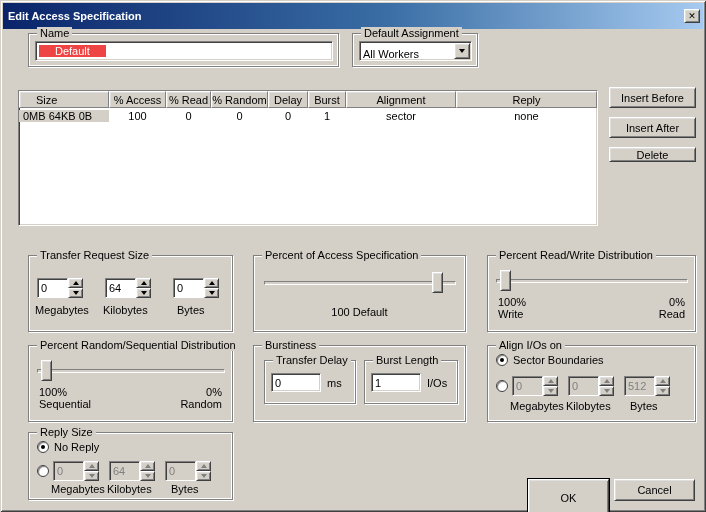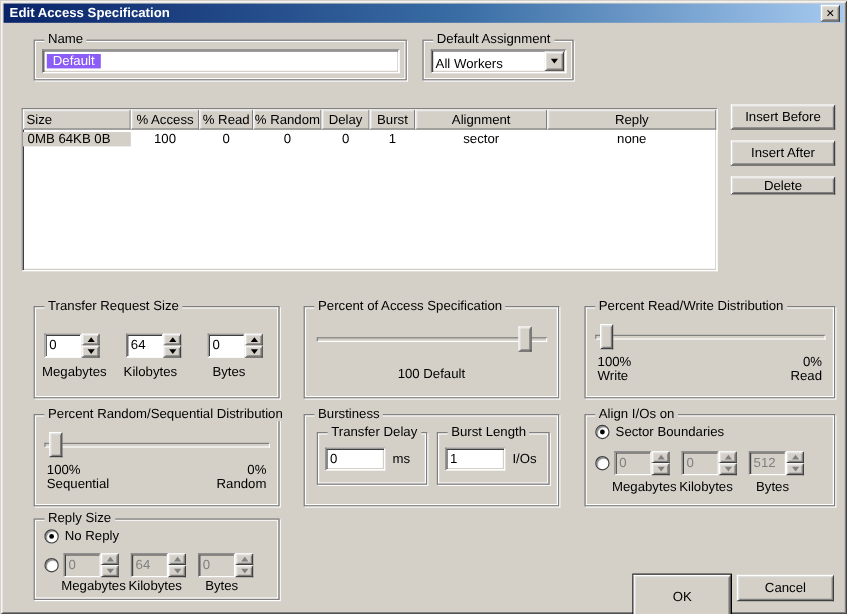--- a/index.html
+++ b/index.html
@@ -8,21 +8,21 @@
     font-family: "Liberation Sans", "DejaVu Sans", sans-serif;
     font-size: 11px; color: #000; background: #d4d0c8;
   }
   .window {
     position: relative; width: 706px; height: 512px; background: #d4d0c8;
     box-shadow: inset 1px 1px 0 #d4d0c8, inset -1px -1px 0 #404040,
                 inset 2px 2px 0 #ffffff, inset -2px -2px 0 #808080;
     overflow: hidden;
   }
   .titlebar {
-    position: absolute; left: 3px; top: 3px; right: 3px; height: 16px;
+    position: absolute; left: 3px; top: 3px; right: 3px; height: 26px;
     display: flex; align-items: center; padding: 0 3px 0 5px;
     background: linear-gradient(90deg, #0a246a 0%, #3a6ea5 55%, #a6caf0 100%);
     text-align: right;
   }
   .titlebar .title { color: #fff; font-weight: bold; font-size: 11px; white-space: nowrap; }
   .raised {
     background: #d4d0c8; border: 1px solid;
     border-color: #ffffff #404040 #404040 #ffffff;
     box-shadow: inset 1px 1px 0 #dfdfdf, inset -1px -1px 0 #808080;
   }
@@ -41,37 +41,37 @@
   }
   .group-label {
     position: absolute; top: -7px; left: 8px; background: #d4d0c8;
     padding: 0 3px; white-space: nowrap; font-size: 11px;
   }
   .sunken {
     background: #fff; border: 1px solid; border-color: #808080 #ffffff #ffffff #808080;
     box-shadow: inset 1px 1px 0 #404040, inset -1px -1px 0 #d4d0c8;
   }
   .textfield { position: absolute; display: flex; align-items: center; padding: 0 3px; }
-  .sel { background: #8b5cf6; color: #fff; padding: 0 5px; }
+  .sel { background: #ef4444; color: #fff; padding: 0 16px; }
   .combo { position: absolute; display: flex; align-items: flex-end; padding: 0 20px 0 3px; }
   .combo-btn {
     position: absolute; right: 1px; top: 1px; bottom: 1px; width: 16px;
     display: flex; align-items: center; justify-content: center;
   }
   .arr-down { width: 0; height: 0; border-left: 3px solid transparent; border-right: 3px solid transparent; border-top: 4px solid #000; }
   .arr-up   { width: 0; height: 0; border-left: 3px solid transparent; border-right: 3px solid transparent; border-bottom: 4px solid #000; }
 
   .listview { position: absolute; overflow: hidden; }
   .lv-header { display: flex; height: 17px; background: #d4d0c8; }
   .lv-h {
     flex: none; display: flex; align-items: center; justify-content: center;
     background: #d4d0c8; border: 1px solid; border-color: #ffffff #808080 #808080 #ffffff;
     box-shadow: inset 1px 1px 0 #dfdfdf; font-size: 11px; overflow: hidden; white-space: nowrap;
   }
-  .lv-h.left { justify-content: flex-start; padding-left: 2px; }
+  .lv-h.left { justify-content: flex-start; padding-left: 16px; }
   .lv-row { display: flex; height: 16px; align-items: center; }
   .lv-c { flex: none; text-align: center; font-size: 11px; white-space: nowrap; overflow: hidden; }
   .c0 { width: 90px; } .c1 { width: 57px; } .c2 { width: 45px; } .c3 { width: 57px; }
   .c4 { width: 40px; } .c5 { width: 38px; } .c6 { width: 110px; } .c7 { flex: 1; }
   .lv-c.c0 { text-align: left; padding-left: 4px; background: #d4d0c8; }
 
   .spinner { position: absolute; display: flex; height: 20px; }
   .spin-edit {
     width: 31px; height: 20px; background: #fff; border: 1px solid;
     border-color: #808080 #ffffff #ffffff #808080;

